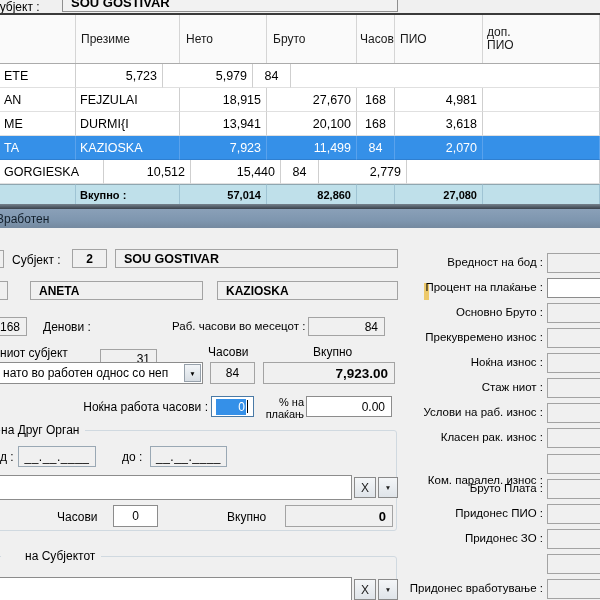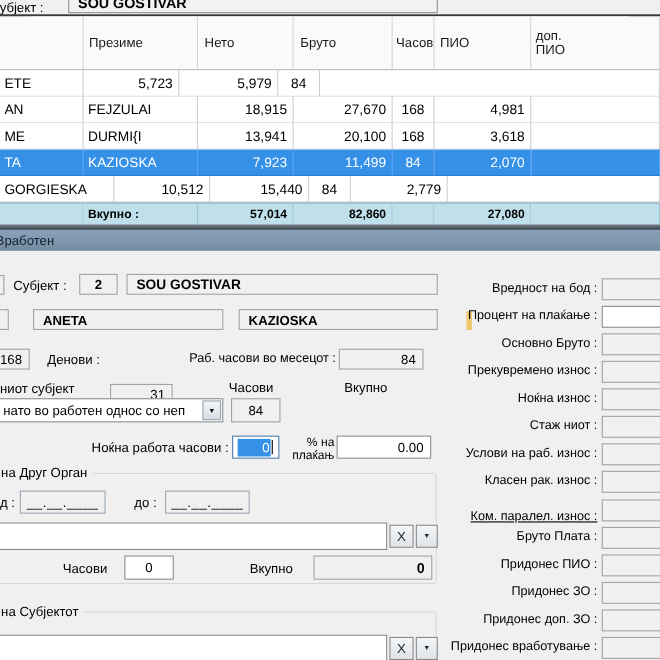--- a/index.html
+++ b/index.html
@@ -159,20 +159,21 @@
   <div class="lbl" style="left:208px;top:345px;">Часови</div>
   <div class="lbl" style="left:313px;top:345px;">Вкупно</div>
 
   <div class="fld white" style="left:-2px;top:362px;width:205px;height:22px;padding-left:4px;">
     <span style="white-space:nowrap;">нато во работен однос со неп</span>
     <span class="comboarrow">
         <span class="tri" style="font-size:6.5px;">▼</span>
       </span>
   </div>
   <div class="fld ctr" style="left:210px;top:362px;width:45px;height:22px;">84</div>
+  <div class="fld bold num" style="left:263px;top:362px;width:132px;height:22px;font-size:13.5px;">7,923.00</div>
 
   <div class="lbl" style="left:70px;top:400px;width:138px;text-align:right;">Ноќна работа часови :</div>
   <div class="fld white" style="left:211px;top:396px;width:43px;height:21px;border-color:#4A7AA6;justify-content:flex-end;padding-right:5px;">
     <span class="selspan">0</span>
     <span class="caret"></span>
   </div>
   <div class="abs" style="left:258px;top:396px;width:46px;text-align:right;font-size:11px;line-height:12px;">
     <span>% на</span><br>
     <span>плаќањ</span>
   </div>
@@ -191,21 +192,21 @@
   <div class="btn drop" style="left:378px;top:477px;width:20px;height:21px;">
       <span class="tri">▼</span>
     </div>
 
   <div class="lbl" style="left:57px;top:510px;">Часови</div>
   <div class="fld white ctr" style="left:113px;top:505px;width:45px;height:22px;">0</div>
   <div class="lbl" style="left:227px;top:510px;">Вкупно</div>
   <div class="fld bold num" style="left:285px;top:505px;width:108px;height:22px;font-size:13px;">0</div>
 
   <div class="grp" style="left:-40px;top:556px;width:437px;height:60px;">
-    <span style="left:40px;">на Субјектот</span>
+    <span style="left:40px;padding-left:24px;">на Субјектот</span>
   </div>
   <div class="fld white" style="left:-20px;top:577px;width:372px;height:25px;"></div>
   <div class="btn" style="left:354px;top:579px;width:22px;height:21px;">X</div>
   <div class="btn drop" style="left:378px;top:579px;width:20px;height:21px;">
       <span class="tri">▼</span>
     </div>
 
   <div class="rlabel" style="top:256px;">Вредност на бод :</div>
   <div class="rfld" style="top:253px;"></div>
   <div class="rlabel" style="top:281px;">Процент на плаќање :</div>
@@ -215,26 +216,25 @@
   <div class="rlabel" style="top:331px;">Прекувремено износ :</div>
   <div class="rfld" style="top:328px;"></div>
   <div class="rlabel" style="top:356px;">Ноќна износ :</div>
   <div class="rfld" style="top:353px;"></div>
   <div class="rlabel" style="top:381px;">Стаж ниот :</div>
   <div class="rfld" style="top:378px;"></div>
   <div class="rlabel" style="top:406px;">Услови на раб. износ :</div>
   <div class="rfld" style="top:403px;"></div>
   <div class="rlabel" style="top:431px;">Класен рак. износ :</div>
   <div class="rfld" style="top:428px;"></div>
-  <div class="rlabel" style="top:464px;text-decoration:underline;">Ком. паралел. износ :</div>
+  <div class="rlabel" style="top:474px;">Ком. паралел. износ :</div>
   <div class="rfld" style="top:454px;"></div>
   <div class="rlabel" style="top:482px;">Бруто Плата :</div>
   <div class="rfld" style="top:479px;"></div>
   <div class="rlabel" style="top:507px;">Придонес ПИО :</div>
   <div class="rfld" style="top:504px;"></div>
   <div class="rlabel" style="top:532px;">Придонес ЗО :</div>
   <div class="rfld" style="top:529px;"></div>
-  <div class="rlabel" style="top:557px;">Придонес доп. ЗО :</div>
   <div class="rfld" style="top:554px;"></div>
   <div class="rlabel" style="top:582px;">Придонес вработување :</div>
   <div class="rfld" style="top:579px;"></div>
 
 </div>
 
 </body></html>

